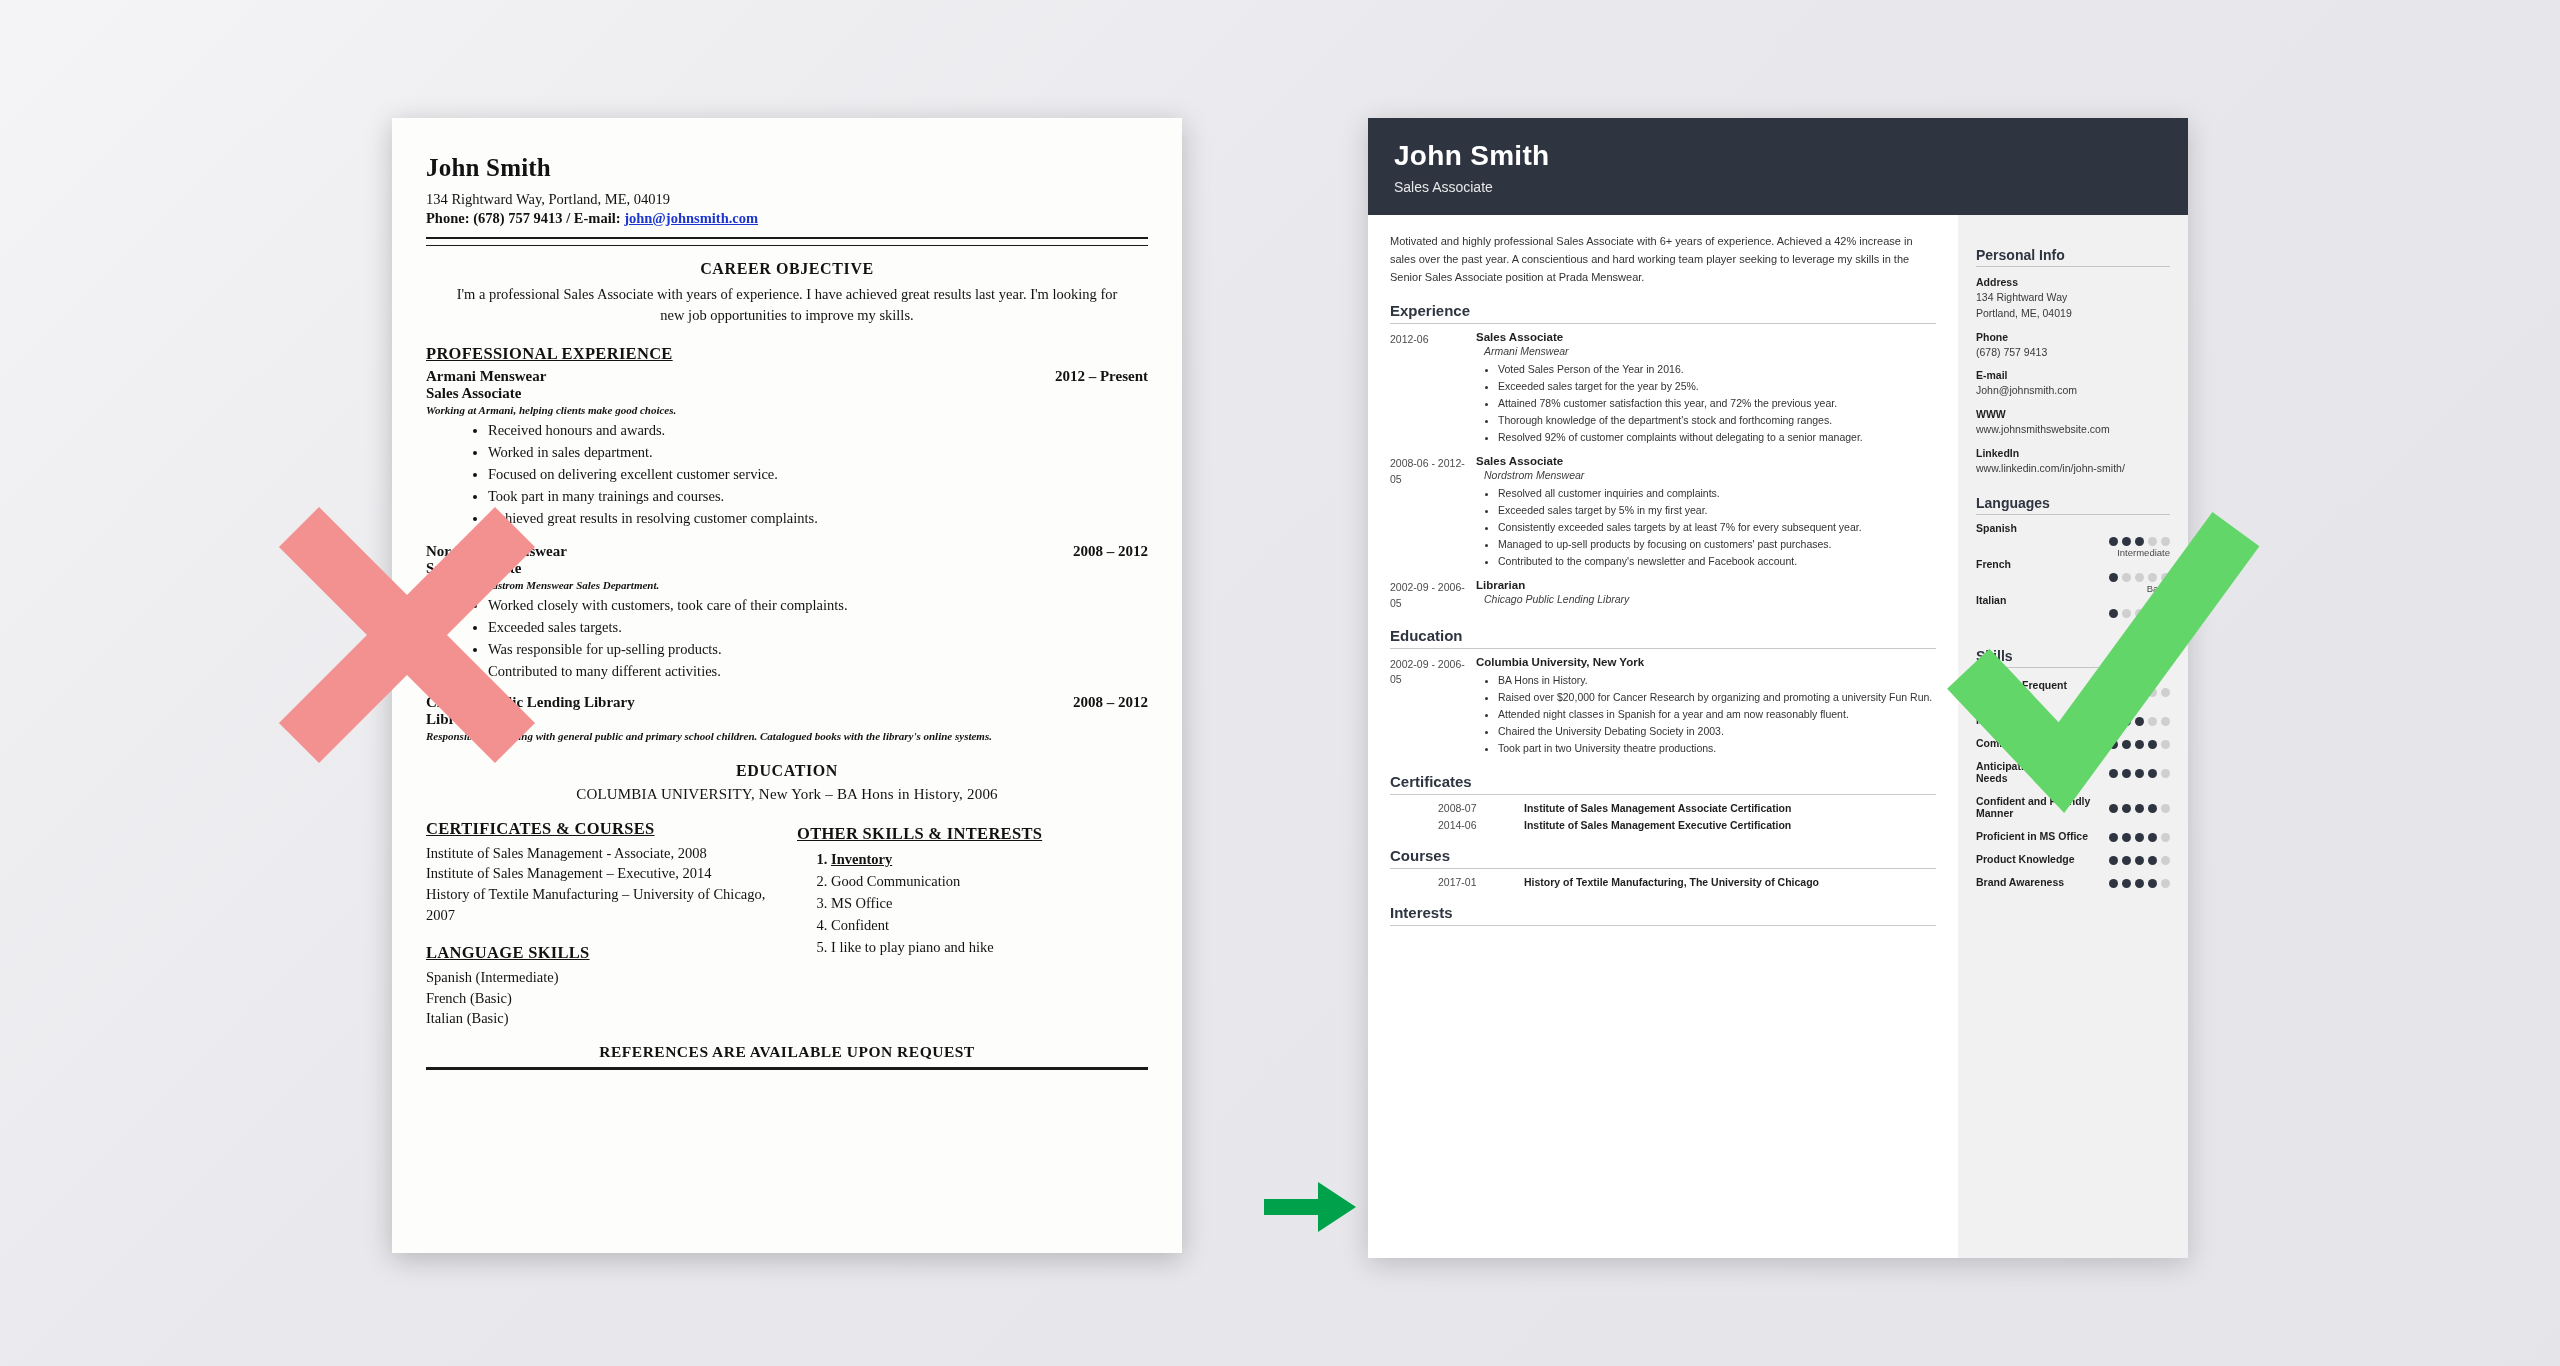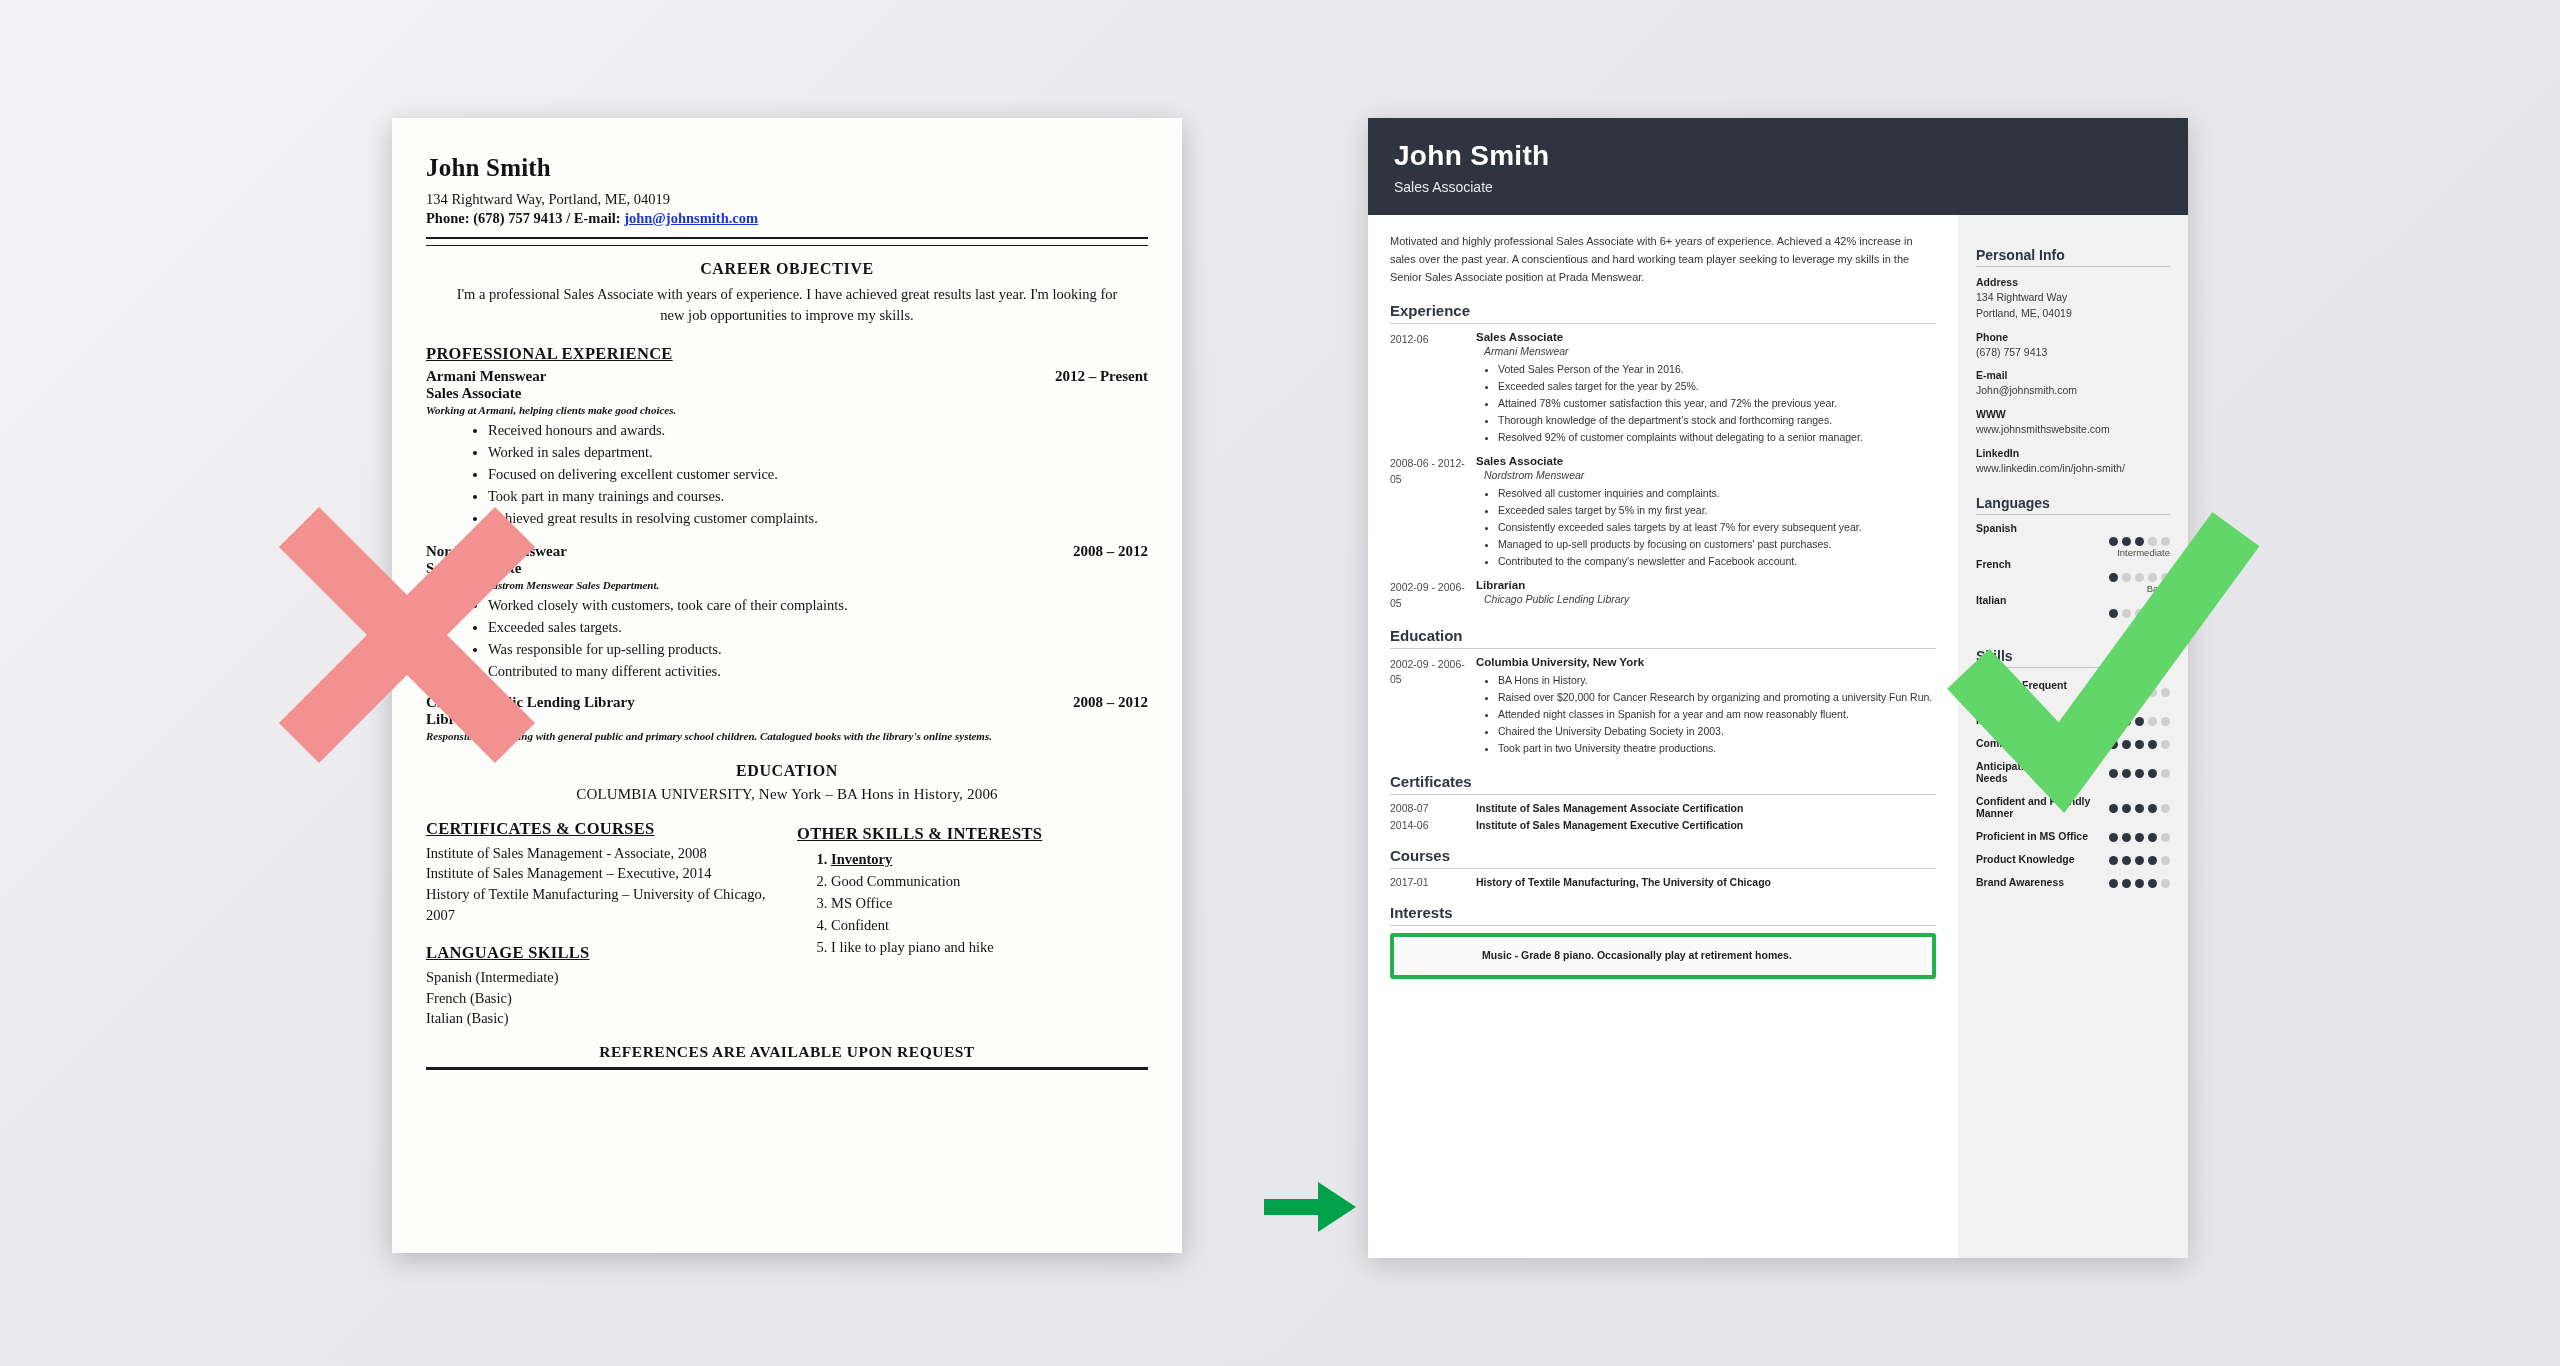--- a/index.html
+++ b/index.html
@@ -78,21 +78,21 @@
   #good-resume .slabel{font-size:10.5px;font-weight:bold;color:#1f1f1f;margin-top:9px;}
   #good-resume .sval{font-size:10.5px;color:#3a3a3a;line-height:1.5;margin-top:2px;}
   #good-resume .lang-row{}
   #good-resume .lang-name{font-size:10.5px;font-weight:bold;color:#1f1f1f;}
   #good-resume .dots{display:flex;gap:4px;justify-content:flex-end;margin-top:3px;}
   #good-resume .dot{width:9px;height:9px;border-radius:50%;background:#cfcfcf;}
   #good-resume .dot.on{background:#2e3440;}
   #good-resume .lang-level{font-size:9.5px;color:#4a4a4a;text-align:right;margin-top:1px;}
   #good-resume .skill-row{display:flex;align-items:center;justify-content:space-between;margin-top:11px;gap:8px;}
   #good-resume .skill-name{font-size:10.5px;font-weight:bold;color:#1f1f1f;}
-  #good-resume .cert-row{display:flex;margin-bottom:5px;}
+  #good-resume .cert-row{display:flex;margin-bottom:5px;margin-left:48px;}
   #good-resume .cdate{width:86px;flex-shrink:0;font-size:10.5px;color:#4a4a4a;}
   #good-resume .ctext{font-size:10.5px;font-weight:bold;color:#1f1f1f;}
   #good-resume .interests-box{
     border:4px solid #22b14c;border-radius:3px;padding:12px 10px 14px 10px;margin-top:2px;background:#fafafa;
   }
   #good-resume .interests-text{font-size:10.5px;font-weight:bold;color:#1f1f1f;padding-left:78px;}
 
   
   .mark{position:absolute;pointer-events:none;}
   #red-x{left:272px;top:500px;width:270px;height:270px;}
@@ -265,23 +265,20 @@
 
       <div class="gsec">Courses</div>
       <div class="gsec-rule"></div>
       <div class="cert-row">
         <div class="cdate">2017-01</div>
         <div class="ctext">History of Textile Manufacturing, The University of Chicago</div>
       </div>
 
       <div class="gsec">Interests</div>
       <div class="gsec-rule"></div>
-      <div class="interests-box">
-        <div class="interests-text">Music - Grade 8 piano. Occasionally play at retirement homes.</div>
-      </div>
     </div>
 
     <div class="gside">
       <div class="gsec-side">Personal Info</div>
       <div class="gsec-side-rule"></div>
 
       <div class="slabel">Address</div>
       <div class="sval" style="white-space:pre-line;">134 Rightward Way
 Portland, ME, 04019</div>
       <div class="slabel">Phone</div>

